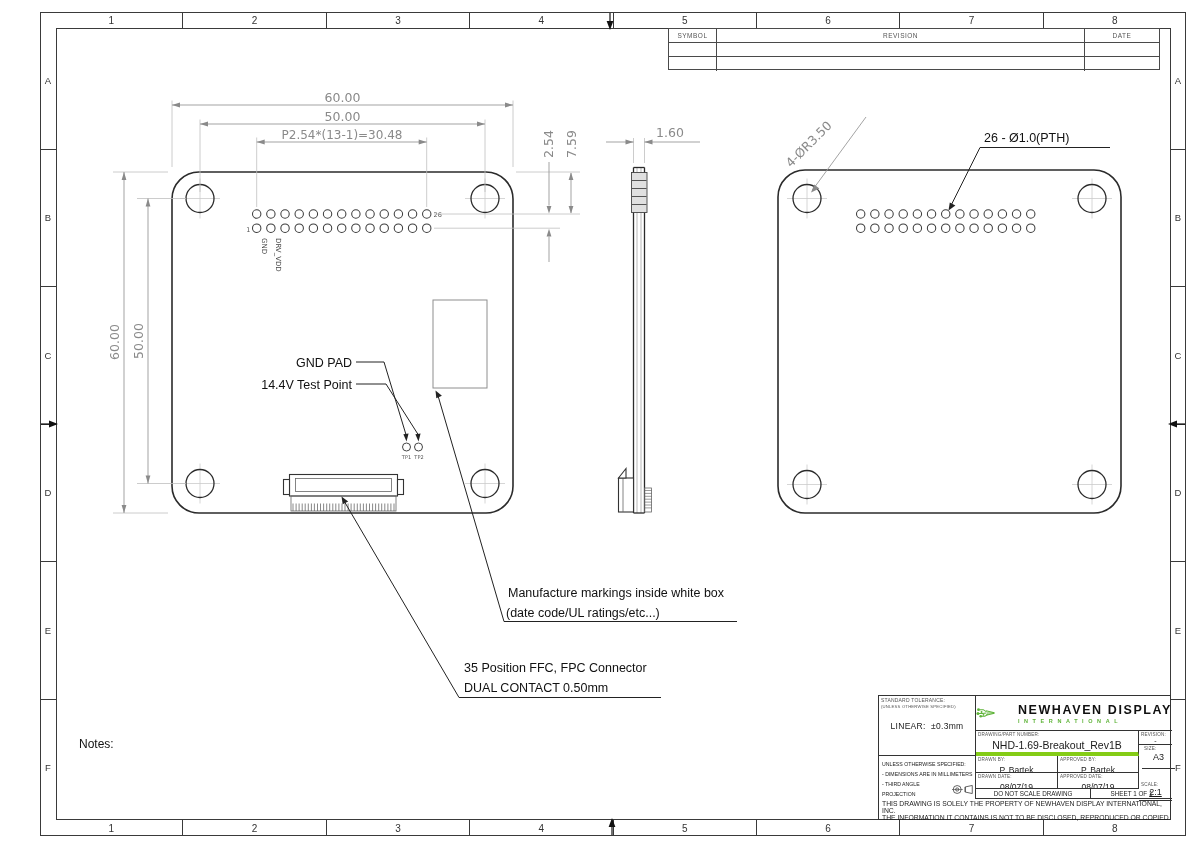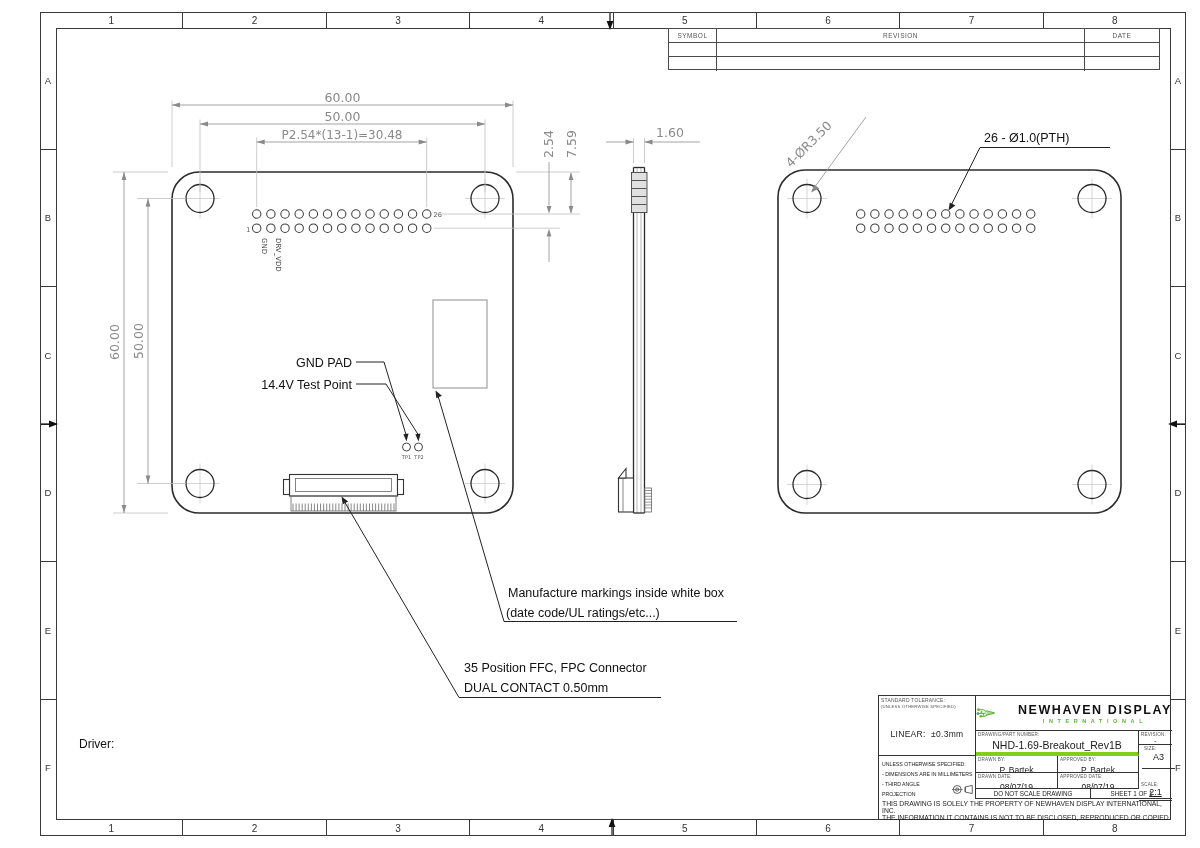--- a/index.html
+++ b/index.html
@@ -36,24 +36,24 @@
   
   .notes{position:absolute;left:79px;top:736px;font-size:12px;color:#111;line-height:17px;}
 
   
   .title-block{position:absolute;left:878px;top:695px;width:293px;height:125px;
                border:1.2px solid #333;background:#fff;font-family:"Liberation Sans",sans-serif;}
   .tb{position:absolute;overflow:hidden;}
   .tb-label{display:block;font-size:4.6px;color:#555;letter-spacing:.2px;padding:1px 0 0 2px;text-transform:uppercase;}
   .tb-value{display:block;text-align:center;color:#1a1a1a;}
   .tb-tol{left:0;top:0;width:97px;height:60px;border-right:1px solid #333;border-bottom:1px solid #333;}
-  .tb-tol .big{font-size:8.5px;margin-top:20px;letter-spacing:.3px;}
+  .tb-tol .big{font-size:8.5px;margin-top:12px;letter-spacing:.3px;}
   .tb-unless{left:0;top:60px;width:97px;height:43px;border-right:1px solid #333;font-size:5.2px;color:#222;padding:3px 0 0 3px;line-height:10px;}
   .tb-logo{left:97px;top:0;width:196px;height:35px;border-bottom:1px solid #333;display:flex;align-items:center;justify-content:center;gap:3px;}
-  .brand-txt{text-align:center;margin-left:20px;}
+  .brand-txt{text-align:left;margin-left:20px;}
   .brand-main{font-size:12.5px;font-weight:700;letter-spacing:1.6px;color:#101010;white-space:nowrap;}
   .brand-sub{font-size:5.5px;letter-spacing:4.6px;color:#5eb338;font-weight:700;margin-top:1px;white-space:nowrap;}
   .tb-part{left:97px;top:35px;width:163px;height:25px;border-right:1px solid #333;border-bottom:4px solid #84cc16;}
   .tb-part .tb-value{font-size:10.5px;margin-top:2px;}
   .tb-rev{left:260px;top:35px;width:33px;height:14px;border-bottom:1px solid #333;}
   .tb-rev .tb-value{font-size:7px;}
   .tb-size{left:263px;top:49px;width:33px;height:24px;border-bottom:1px solid #333;}
   .tb-size .tb-value{font-size:9px;margin-top:1px;}
   .tb-field .tb-value{font-size:8.5px;margin-top:3px;}
   .tb-drawnby{left:97px;top:60px;width:82px;height:17px;border-right:1px solid #333;border-bottom:1px solid #333;}
@@ -430,21 +430,21 @@
       <polygon class="leaderarrow" points="341.5,496.5 342.7,504.3 348.2,501.5"></polygon>
 
       <text class="callout" x="984" y="142">26 - Ø1.0(PTH)</text>
       <line class="leader" x1="980" y1="147.5" x2="1110" y2="147.5"></line>
       <line class="leader" x1="980" y1="147.5" x2="950.5" y2="206.5"></line>
       <polygon class="leaderarrow" points="948.5,210.5 949.8,202.6 955.4,205.4"></polygon>
     </g>
   </svg>
 
   <div class="notes">
-    <div>Driver:</div>
+    <div>Notes:</div>
   </div>
 
   <div class="title-block">
     <div class="tb tb-tol">
       <span class="tb-label" style="font-size:5px;">STANDARD TOLERANCE:</span>
       <span class="tb-label" style="font-size:4.2px;">(UNLESS OTHERWISE SPECIFIED)</span>
       <span class="tb-value big"><span>LINEAR:</span>&nbsp;&nbsp;<span>±0.3mm</span></span>
     </div>
     <div class="tb tb-unless">
       <div>UNLESS OTHERWISE SPECIFIED:</div>

